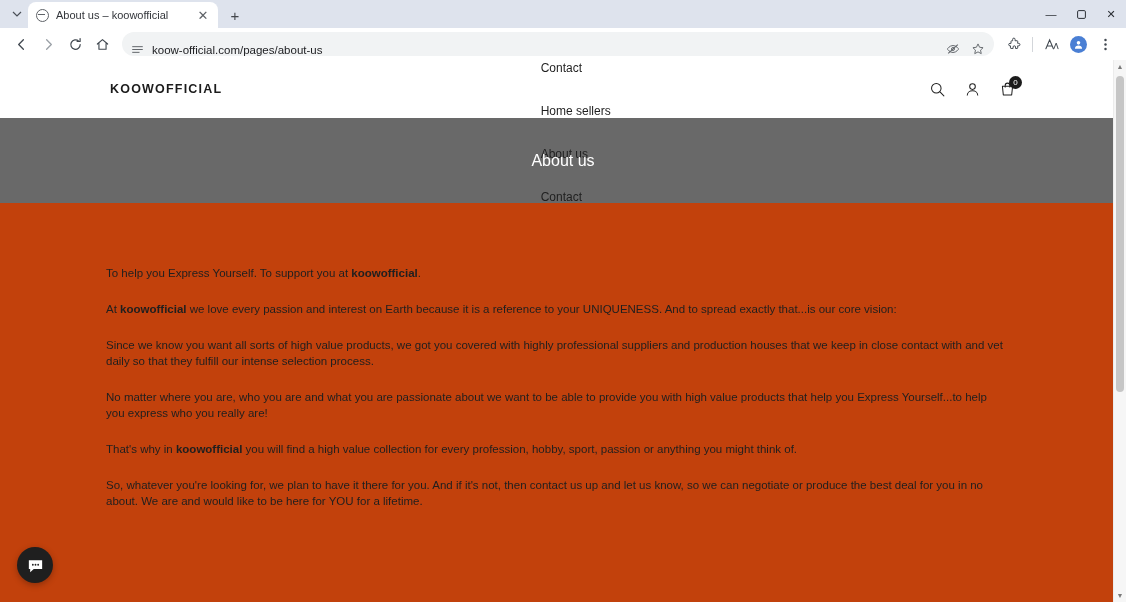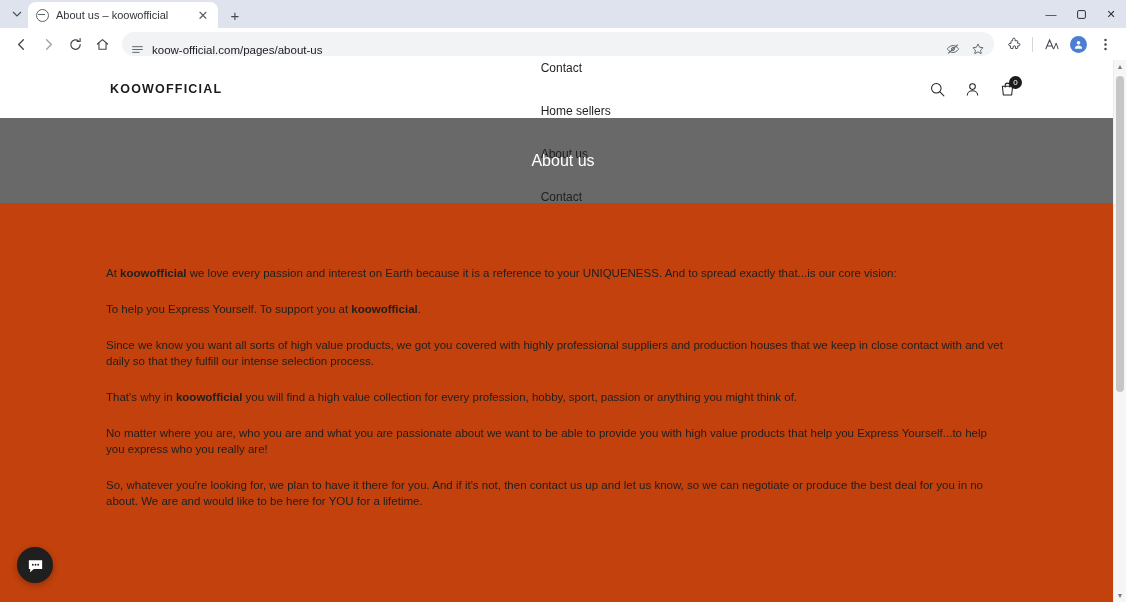--- a/index.html
+++ b/index.html
@@ -395,25 +395,25 @@
           <span class="cart-badge">0</span>
         </span>
       </div>
     </div>
 
     <div class="hero">
       <h1>About us</h1>
     </div>
 
     <div class="content">
+      <p>To help you Express Yourself. To support you at <strong>koowofficial</strong>.</p>
       <p>At <strong>koowofficial</strong> we love every passion and interest on Earth because it is a reference to your UNIQUENESS. And to spread exactly that...is our core vision:</p>
-      <p>To help you Express Yourself. To support you at <strong>koowofficial</strong>.</p>
       <p>Since we know you want all sorts of high value products, we got you covered with highly professional suppliers and production houses that we keep in close contact with and vet daily so that they fulfill our intense selection process.</p>
+      <p>No matter where you are, who you are and what you are passionate about we want to be able to provide you with high value products that help you Express Yourself...to help you express who you really are!</p>
       <p>That's why in <strong>koowofficial</strong> you will find a high value collection for every profession, hobby, sport, passion or anything you might think of.</p>
-      <p>No matter where you are, who you are and what you are passionate about we want to be able to provide you with high value products that help you Express Yourself...to help you express who you really are!</p>
       <p>So, whatever you're looking for, we plan to have it there for you. And if it's not, then contact us up and let us know, so we can negotiate or produce the best deal for you in no about. We are and would like to be here for YOU for a lifetime.</p>
     </div>
 
     <div class="chat-bubble">
       <svg width="19" height="19" viewBox="0 0 20 20">
           <path d="M3 4.6h14v9.2H8.2L4.4 17v-3.2H3z" fill="#ffffff"></path>
           <circle cx="7.2" cy="9.2" r="0.95" fill="#1f1f1f"></circle>
           <circle cx="10" cy="9.2" r="0.95" fill="#1f1f1f"></circle>
           <circle cx="12.8" cy="9.2" r="0.95" fill="#1f1f1f"></circle>
         </svg>

